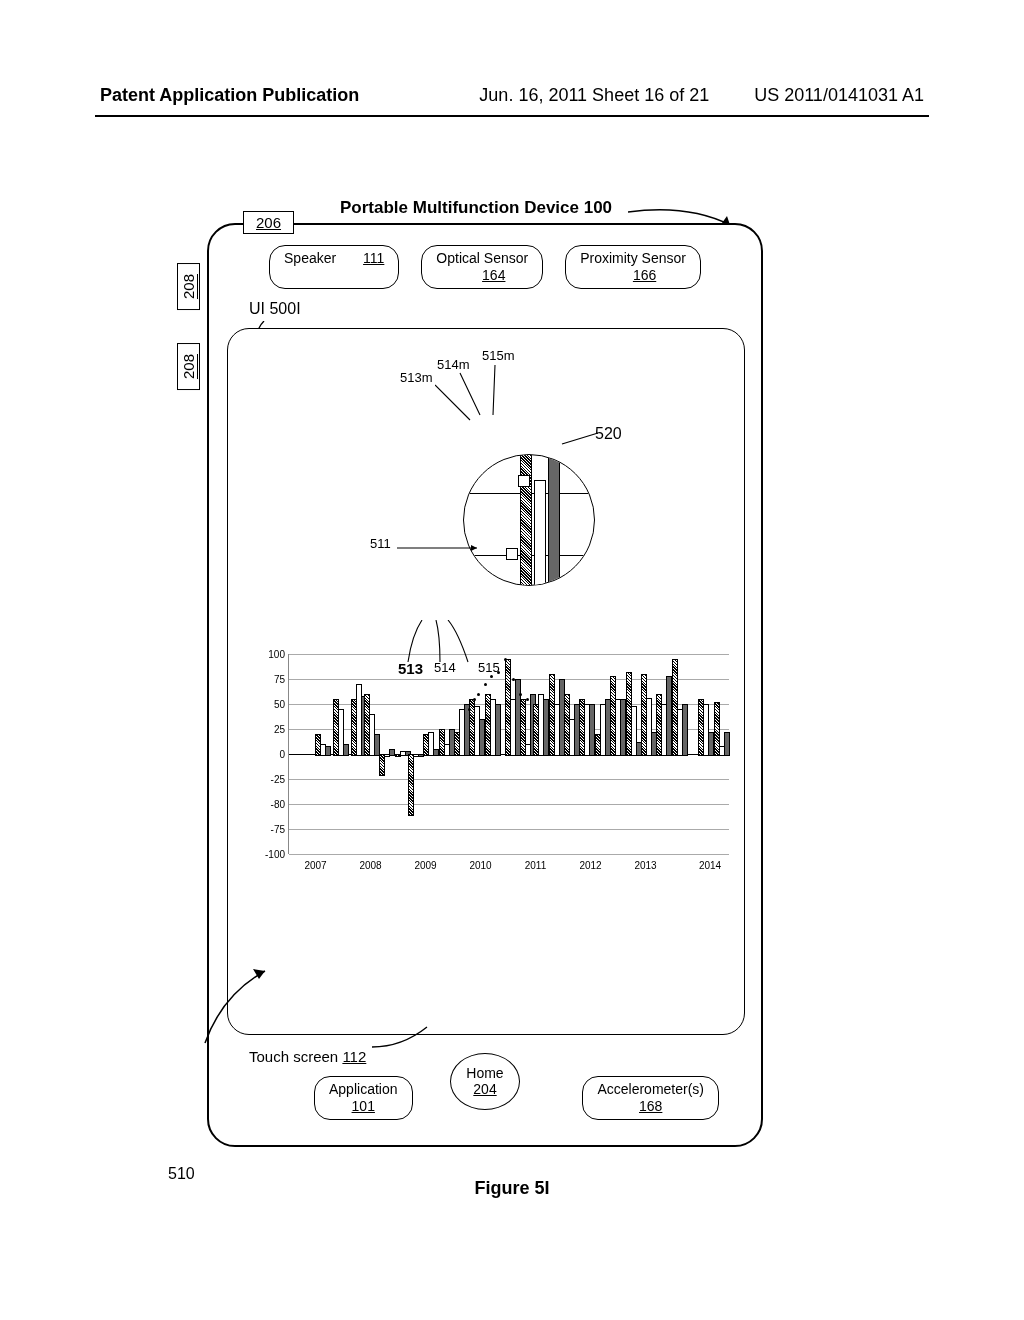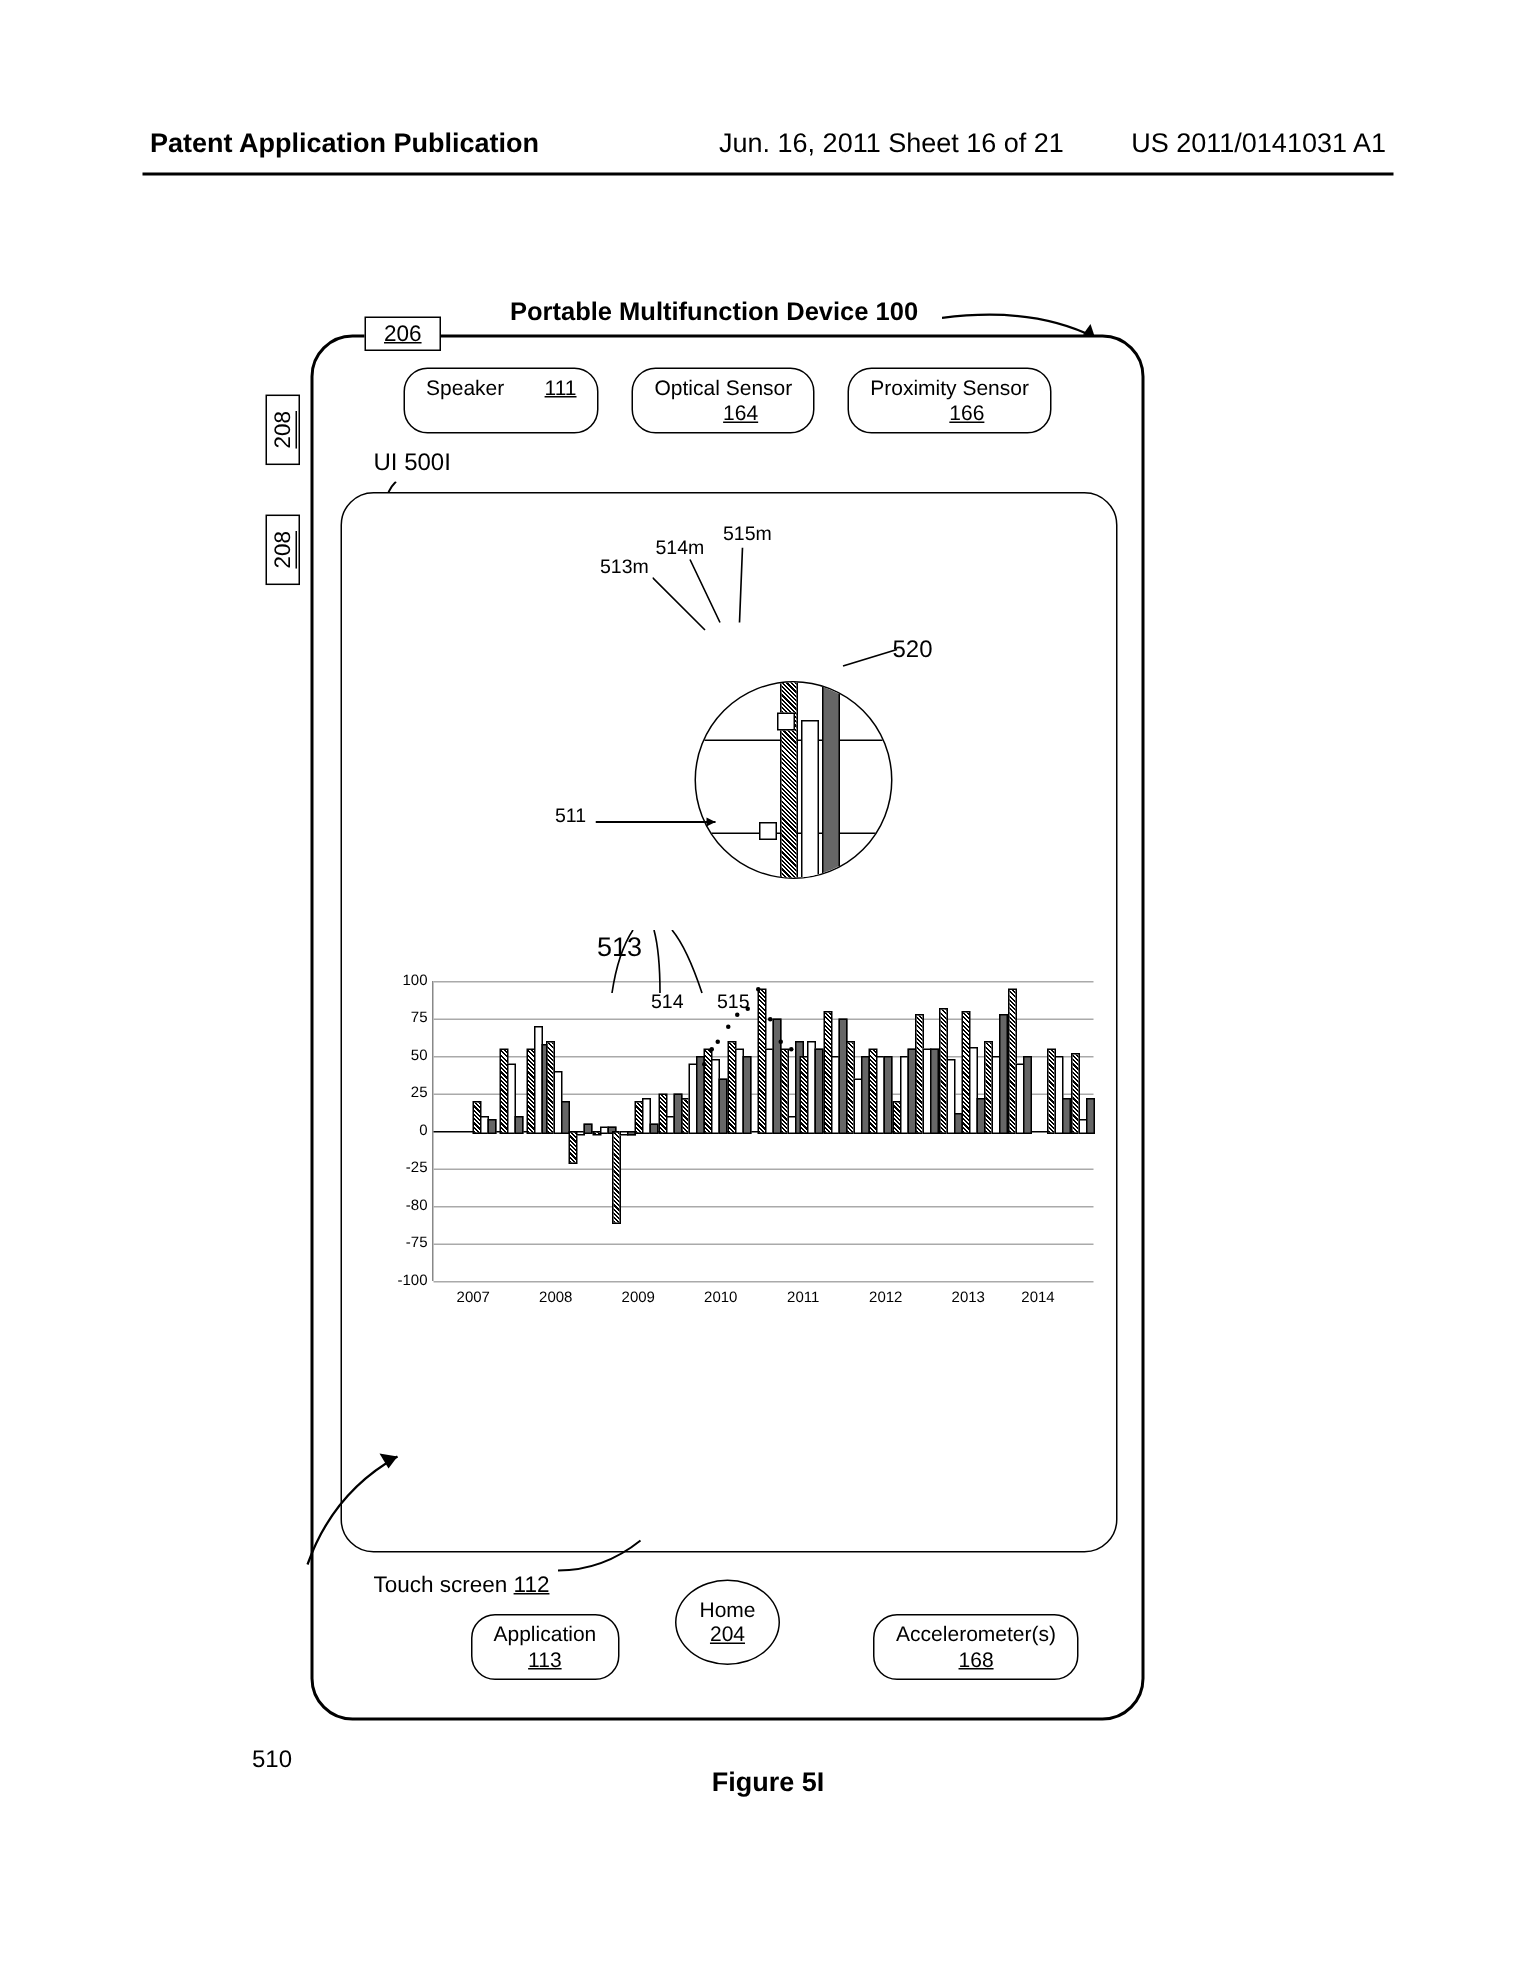--- a/index.html
+++ b/index.html
@@ -253,21 +253,21 @@
     left: 168px;
     font-size: 16px;
   }
   .ref-520 {
     position: absolute;
     top: 425px;
     left: 595px;
     font-size: 16px;
   }
   .ref-511 { position: absolute; top: 536px; left: 370px; font-size: 13px; }
-  .ref-513 { position: absolute; top: 621px; left: 398px; font-size: 18px; }
+  .ref-513 { position: absolute; top: 660px; left: 398px; font-size: 15px; font-weight: bold; }
   .ref-514 { position: absolute; top: 660px; left: 434px; font-size: 13px; }
   .ref-515 { position: absolute; top: 660px; left: 478px; font-size: 13px; }
   .ref-513m { position: absolute; top: 370px; left: 400px; font-size: 13px; }
   .ref-514m { position: absolute; top: 357px; left: 437px; font-size: 13px; }
   .ref-515m { position: absolute; top: 348px; left: 482px; font-size: 13px; }
   .figure-label {
     position: absolute;
     top: 1178px;
     left: 0;
     right: 0;
@@ -494,21 +494,21 @@
         <div class="y-tick" style="top: 50px;">50</div>
         <div class="y-tick" style="top: 25px;">75</div>
         <div class="y-tick" style="top: 0px;">100</div>
         <div class="x-tick" style="left: 62.5px;">2007</div>
         <div class="x-tick" style="left: 117.5px;">2008</div>
         <div class="x-tick" style="left: 172.5px;">2009</div>
         <div class="x-tick" style="left: 227.5px;">2010</div>
         <div class="x-tick" style="left: 282.5px;">2011</div>
         <div class="x-tick" style="left: 337.5px;">2012</div>
         <div class="x-tick" style="left: 392.5px;">2013</div>
-        <div class="x-tick" style="left: 439px;">2014</div>
+        <div class="x-tick" style="left: 457px;">2014</div>
       </div>
   </div>
 
   <svg class="gesture-arrow" viewBox="0 0 80 80">
     <path d="M8 78 Q 25 30 68 6" fill="none" stroke="#000" stroke-width="1.5"></path>
     <path d="M68 6 l-12 -2 l6 10 z" fill="#000"></path>
   </svg>
 
   <div class="touch-label">
     <span>Touch screen</span>
@@ -517,21 +517,21 @@
   <svg class="touch-leader" width="60" height="25">
       <path d="M0 22 Q 30 22 55 2" fill="none" stroke="#000" stroke-width="1.3"></path>
     </svg>
 
   <div class="home-btn">
     <span>Home</span>
     <span class="ref">204</span>
   </div>
   <div class="mic-pill">
     <span>Application</span><br>
-    <span class="ref">113</span>
+    <span class="ref">101</span>
   </div>
   <div class="accel-pill">
     <span>Accelerometer(s)</span><br>
     <span class="ref">168</span>
   </div>
 </div>
 
 <div class="ref-510">510</div>
 <div class="ref-520">520</div>
 <div class="ref-511">511</div>

